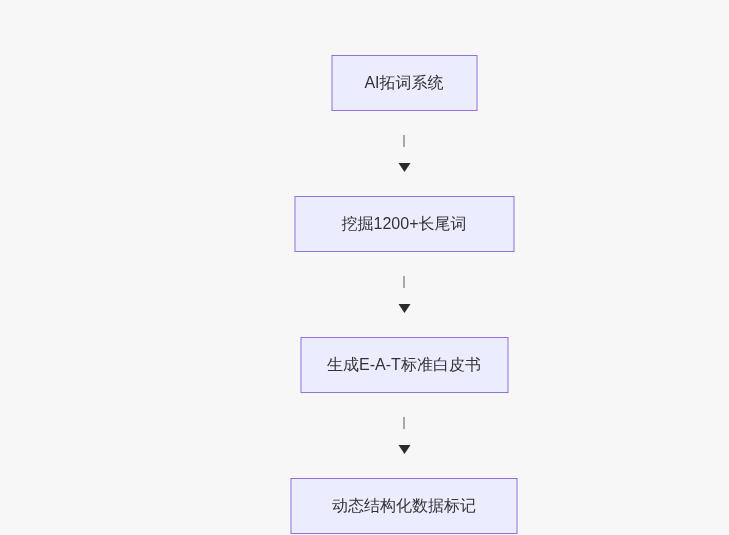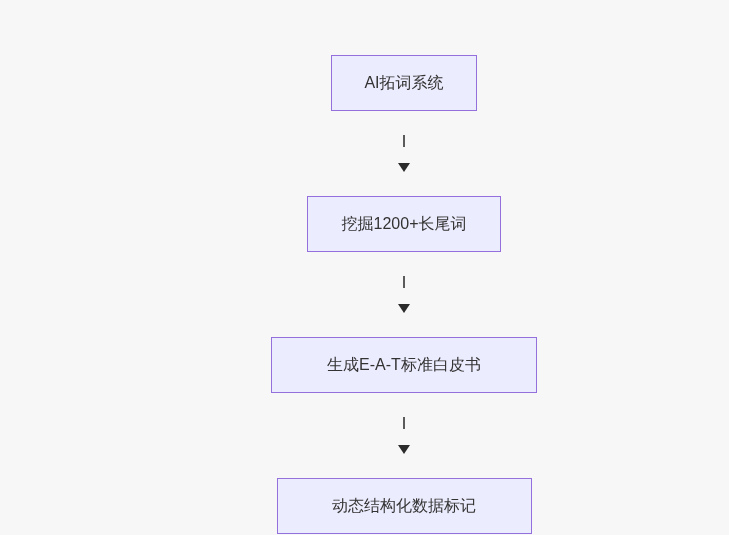--- a/index.html
+++ b/index.html
@@ -39,23 +39,23 @@
     align-items: center;
     justify-content: center;
     background: var(--node-fill);
     border: 1.5px solid var(--node-border);
     color: var(--node-text);
     font-size: 16px;
     white-space: nowrap;
     text-align: center;
   }
   .n1 { width: 146px; }
-  .n2 { width: 194px; }
-  .n3 { width: 266px; justify-content: center; }
-  .n4 { width: 255px; }
+  .n2 { width: 220px; }
+  .n3 { width: 208px; justify-content: center; }
+  .n4 { width: 227px; }
   .n5 { width: 235px; }
   .edge {
     display: flex;
     flex-direction: column;
     align-items: center;
     height: 53px;
   }
   .edge .shaft {
     width: 1.5px;
     flex: 1 1 auto;

